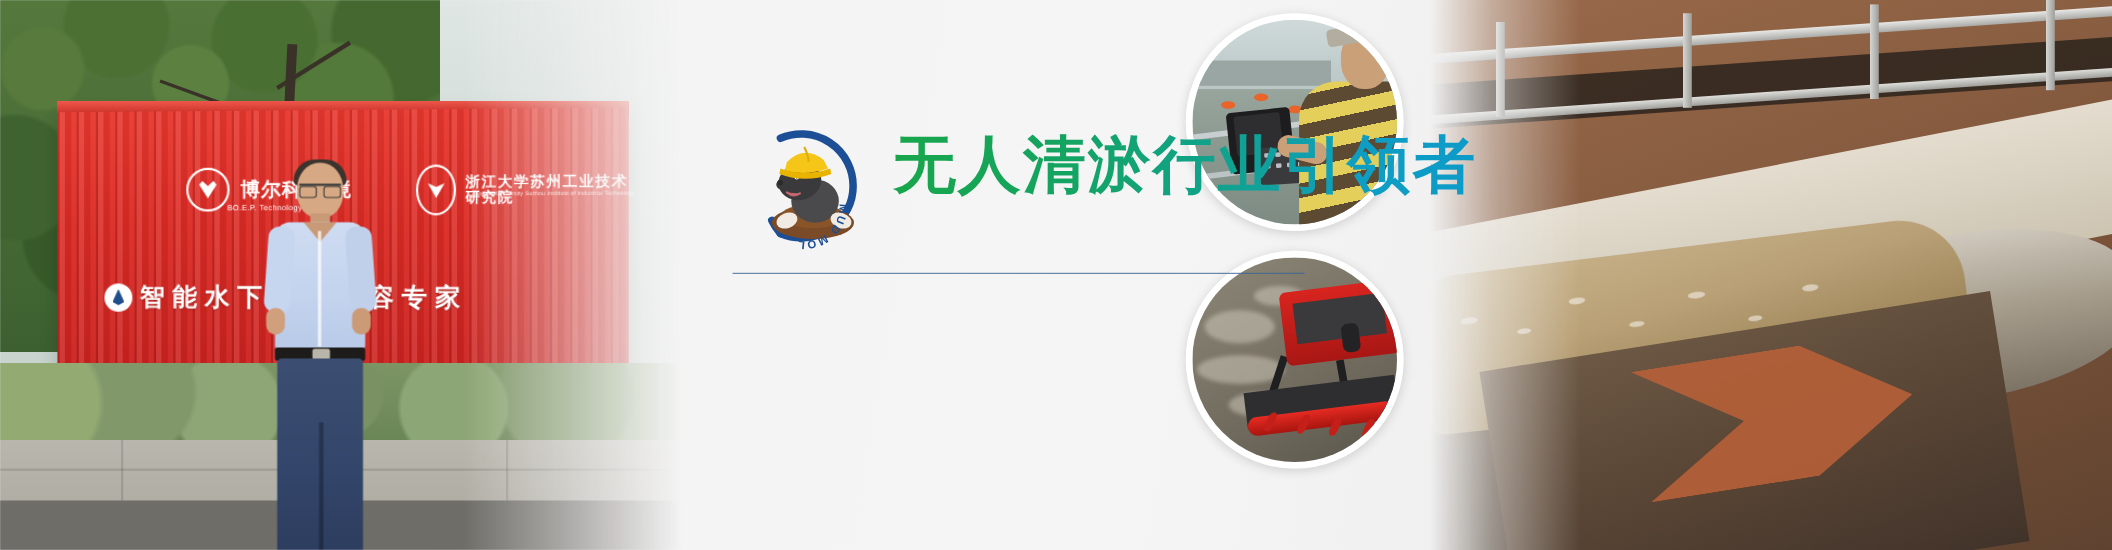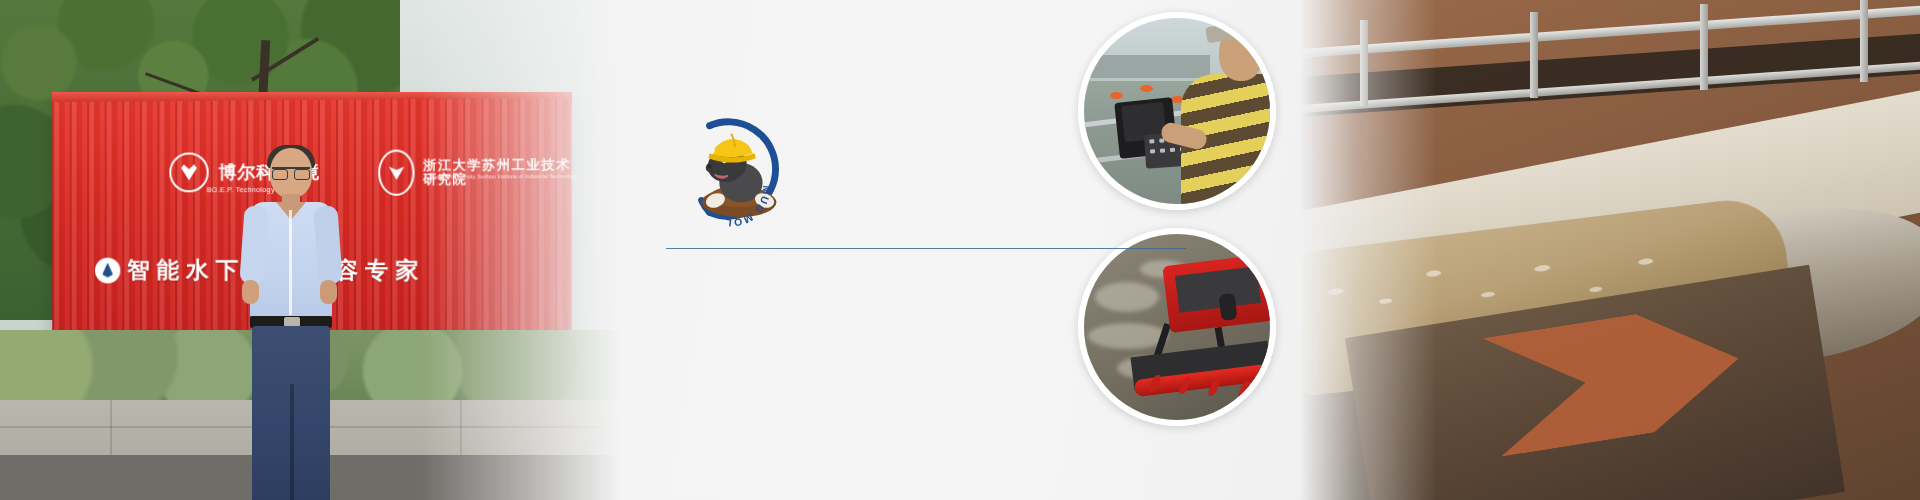--- a/index.html
+++ b/index.html
@@ -391,16 +391,17 @@
         <path d="M 52 24 q 4 8 4 14" fill="none" stroke="#e0ae08" stroke-width="2"></path>
         <ellipse cx="36" cy="92" rx="10" ry="7" fill="#f0ece4" transform="rotate(-20 36 92)"></ellipse>
         <ellipse cx="86" cy="92" rx="10" ry="7" fill="#f0ece4" transform="rotate(20 86 92)"></ellipse>
         <path id="mudArc" d="M 84 74 A 32 32 0 0 1 44 110" fill="none"></path>
         <text font-size="10.5" font-weight="bold" fill="#1d4f96" letter-spacing="1.4" font-family="Liberation Sans, sans-serif">
           <textPath href="#mudArc" startOffset="4%">MUD MOLE</textPath>
         </text>
       </svg>
     </div>
 
+    <div class="headline">无人清淤行业引领者</div>
     <div class="divider"></div>
   </div>
 
 </div>
 
 </body></html>

